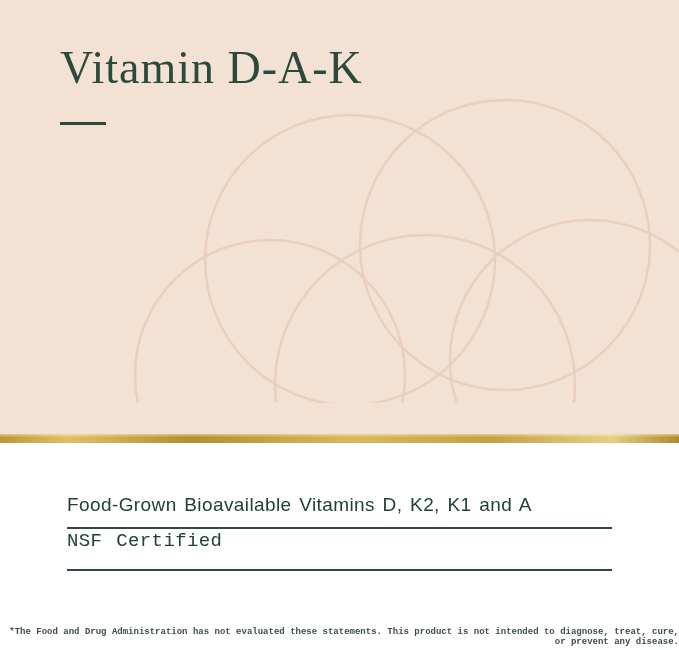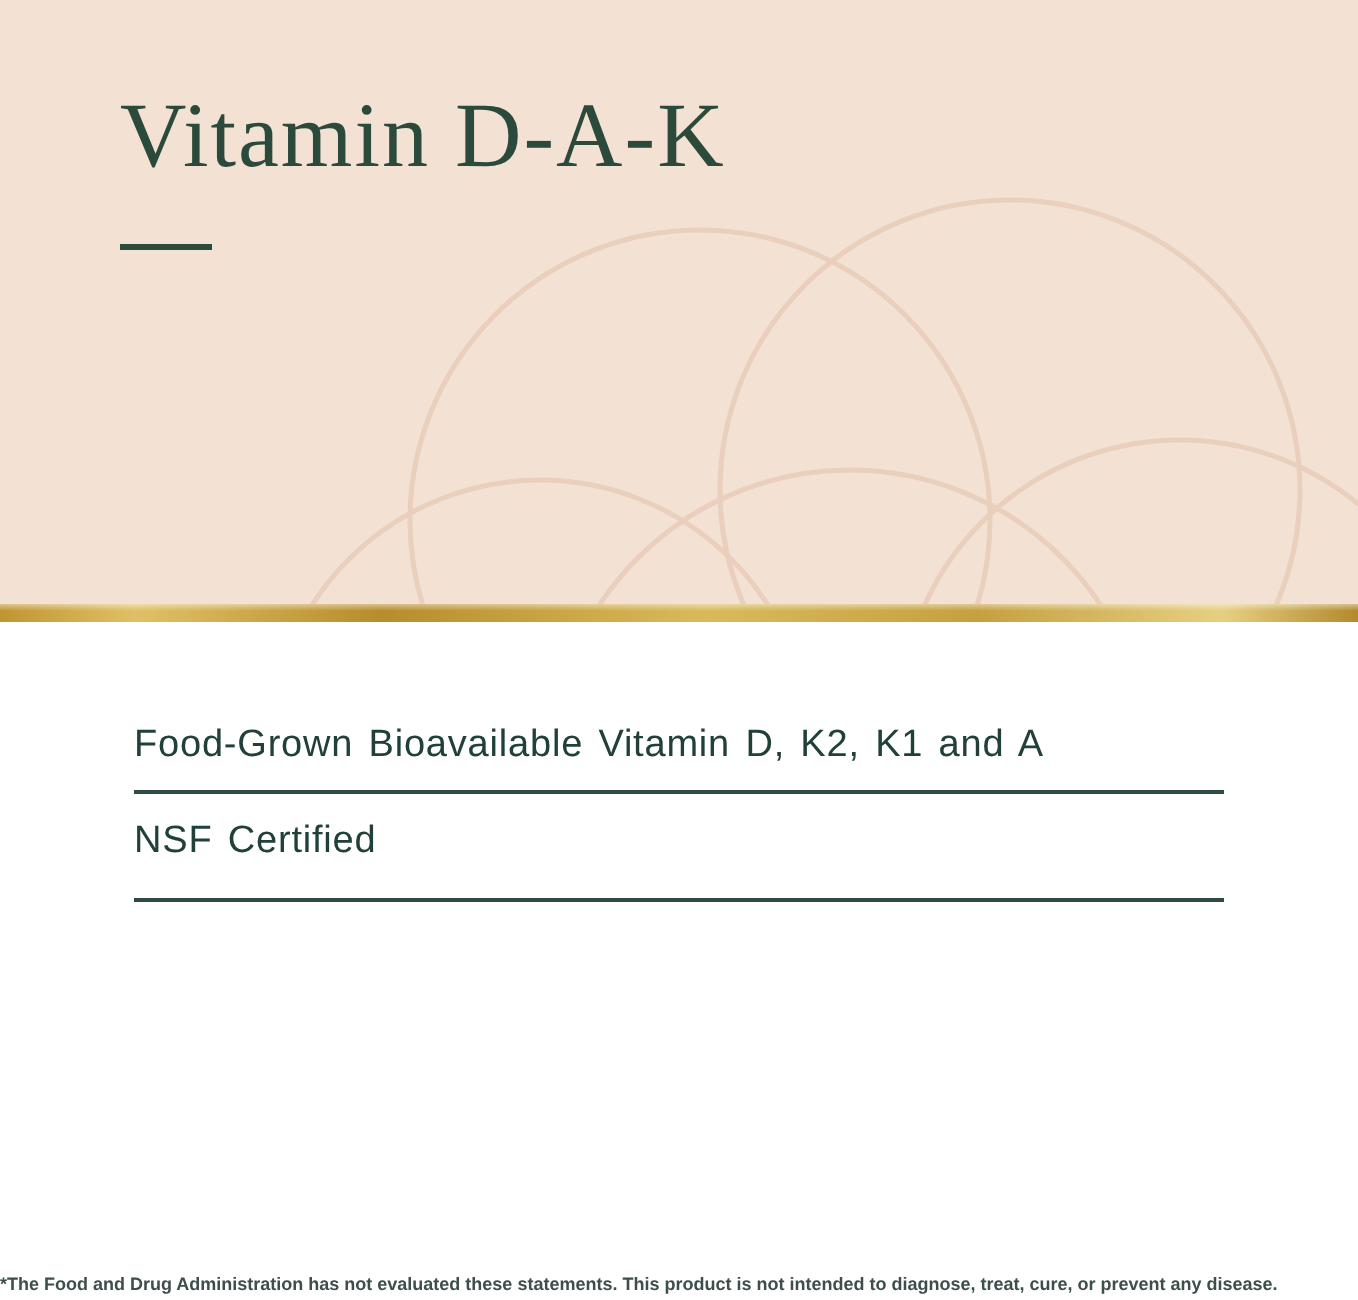--- a/index.html
+++ b/index.html
@@ -8,21 +8,21 @@
     width: 679px;
     height: 650px;
     background: #ffffff;
     overflow: hidden;
     font-family: "Liberation Serif", serif;
   }
 
   
   .hero {
     position: relative;
-    height: 302px;
+    height: 434px;
     background: #f3e1d3;
     overflow: hidden;
     box-sizing: border-box;
     padding: 42px 36px 0 60px;
     color: #2b4a3b;
   }
   .watermark {
     position: absolute;
     top: 0; left: 0;
     width: 679px; height: 403px;
@@ -74,34 +74,35 @@
     letter-spacing: 0.4px;
     word-spacing: 2px;
     color: #21403a;
   }
   .benefit-row {
     padding: 10px 0;
     line-height: 24px;
     border-bottom: 2px solid #2e4a44;
   }
   .benefit-row:last-child {
-    padding: 12px 0 16px 0;
+    padding: 0 0 16px 0;
+    font-family: Liberation Mono, monospace;
   }
   .benefit-row sup {
     font-size: 58%;
     line-height: 0;
   }
 
   
   .disclaimer {
     position: absolute;
     left: 0; right: 0;
     bottom: 3px;
-    text-align: left;
-    font-family: Liberation Sans, sans-serif;
+    text-align: right;
+    font-family: Liberation Mono, monospace;
     font-size: 9px;
     font-weight: 700;
     letter-spacing: 0;
     color: #3d4e4c;
   }
 </style>
 </head>
 <body>
 
 <div class="poster">
@@ -119,21 +120,21 @@
 
     <h1 class="hero-title">Vitamin D-A-K</h1>
 
     <div class="title-dash"></div>
 
   </section>
 
   <div class="gold-bar"></div>
 
   <section class="benefits">
-    <div class="benefit-row"><span>Food-Grown Bioavailable Vitamin D, K2, K1 and A</span><sup></sup></div>
+    <div class="benefit-row"><span>Food-Grown Bioavailable Vitamins D, K2, K1 and A</span><sup></sup></div>
 
 
     <div class="benefit-row"><span>NSF Certified</span><sup></sup></div>
   </section>
 
   <footer class="disclaimer"><span>*The Food and Drug Administration has not evaluated these statements. This product is not intended to diagnose, treat, cure, or prevent any disease.</span></footer>
 
 </div>
 
 </body></html>

